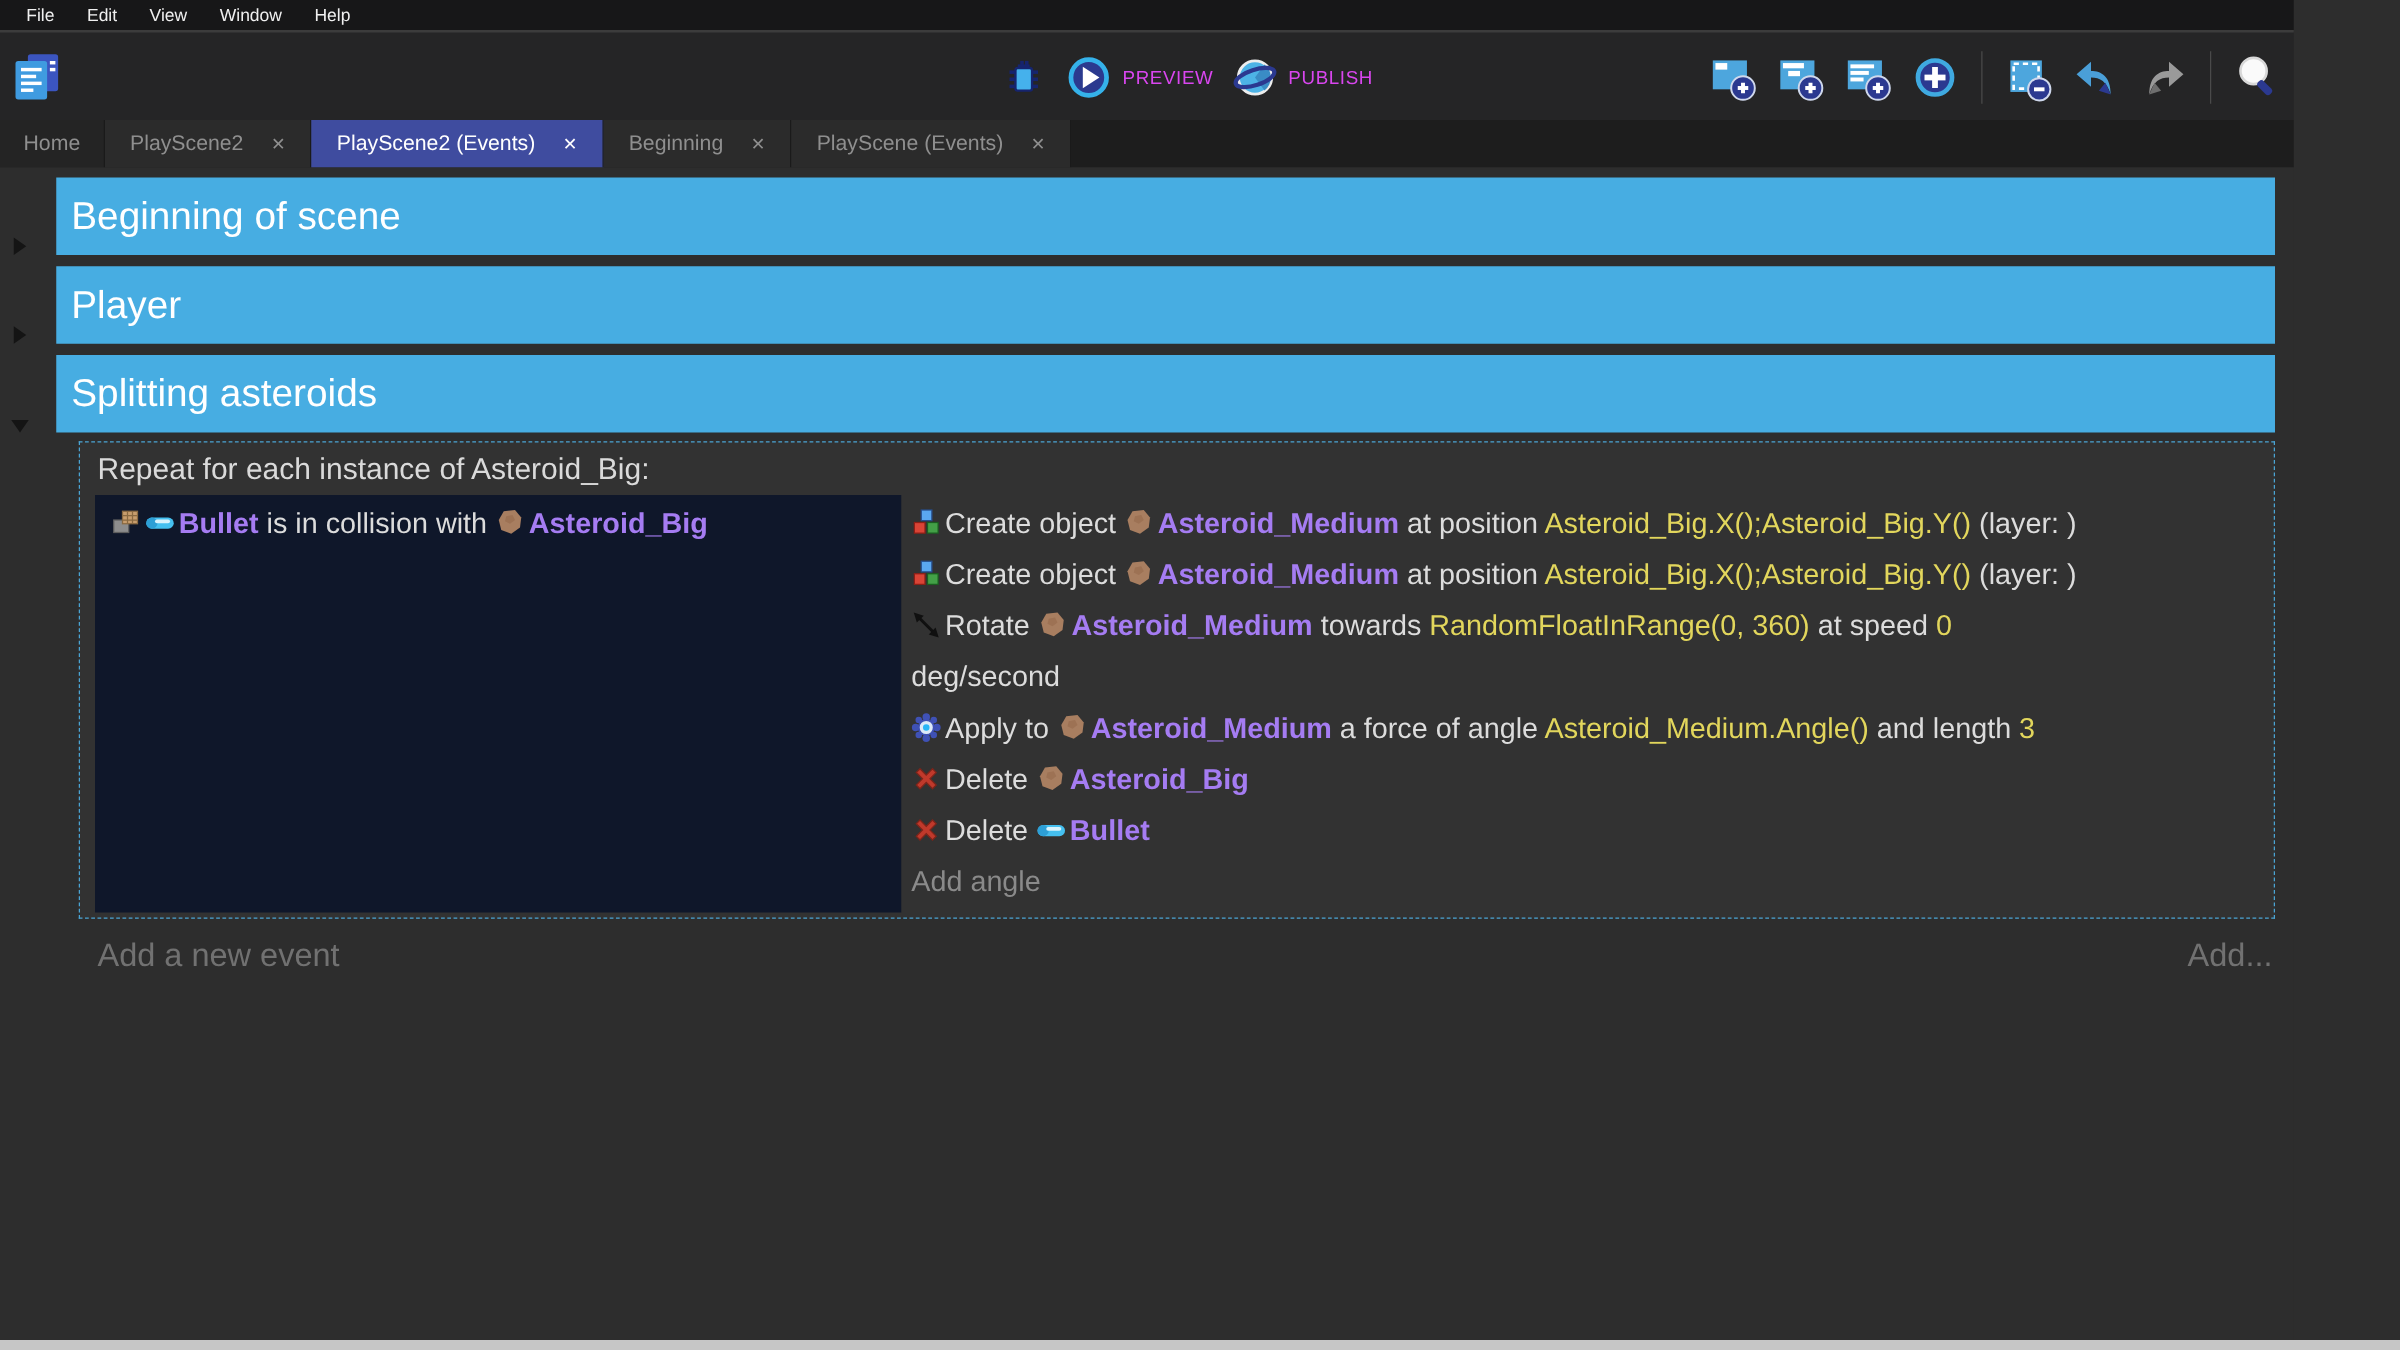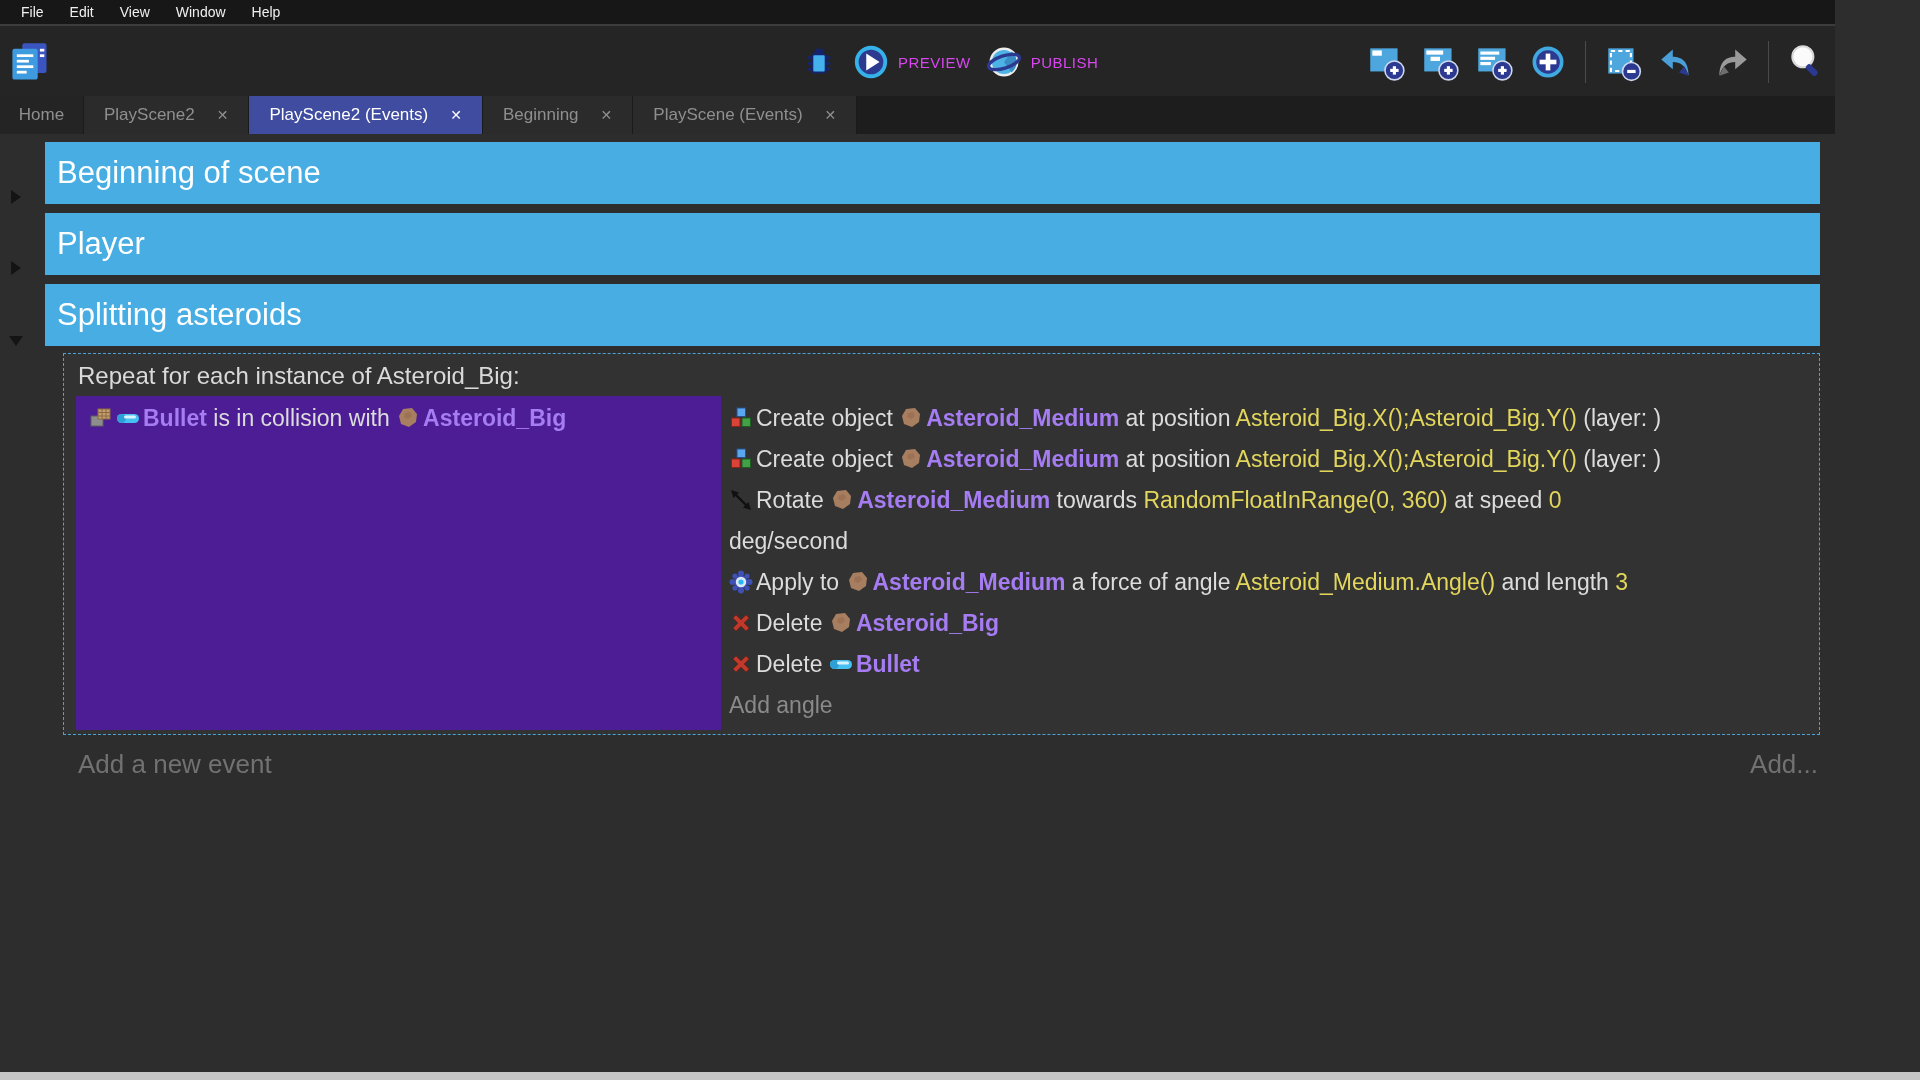--- a/index.html
+++ b/index.html
@@ -38,21 +38,21 @@
   .tri-down  { width:0; height:0; border-top:10px solid #141414; border-left:7px solid transparent; border-right:7px solid transparent; }
   .g-handle { width:13px; background:#3c3c3c; }
   .g-head { flex:1; background:#47ade2; color:#ffffff; font-size:31px; line-height:62px;
             padding-left:12px; font-weight:400; cursor:pointer; }
 
   .event-wrap { display:flex; align-items:flex-end; margin:4px 15px 0 50px; }
   .e-handle { width:13px; background:#434343; }
   .e-box { flex:1; border:1px dashed #4aa4d4; background:#323232; }
   .e-head { color:#dadada; font-size:24px; line-height:40px; padding:2px 0 0 14px; cursor:pointer; }
   .e-cols { display:flex; align-items:stretch; padding:0 0 4px 12px; }
-  .conds { width:645px; background:#4c1d95; padding:2px 0 4px 13px; }
+  .conds { width:645px; background:#0f172a; padding:2px 0 4px 13px; }
   .acts { flex:1; padding:2px 10px 4px 8px; }
 
   .erow { font-size:23px; line-height:41px; color:#dcdcdc; cursor:pointer; }
   .erow .icn { display:inline-block; width:24px; height:24px; vertical-align:-4px; margin-right:3px; }
   .erow .icn svg { width:100%; height:100%; }
   .seg.plain { color:#dcdcdc; }
   .seg.object { color:#a57cf2; font-weight:bold; }
   .seg.expr { color:#e2d65c; }
   .placeholder { color:#8a8a8a; font-size:23px; line-height:41px; cursor:pointer; }
 

